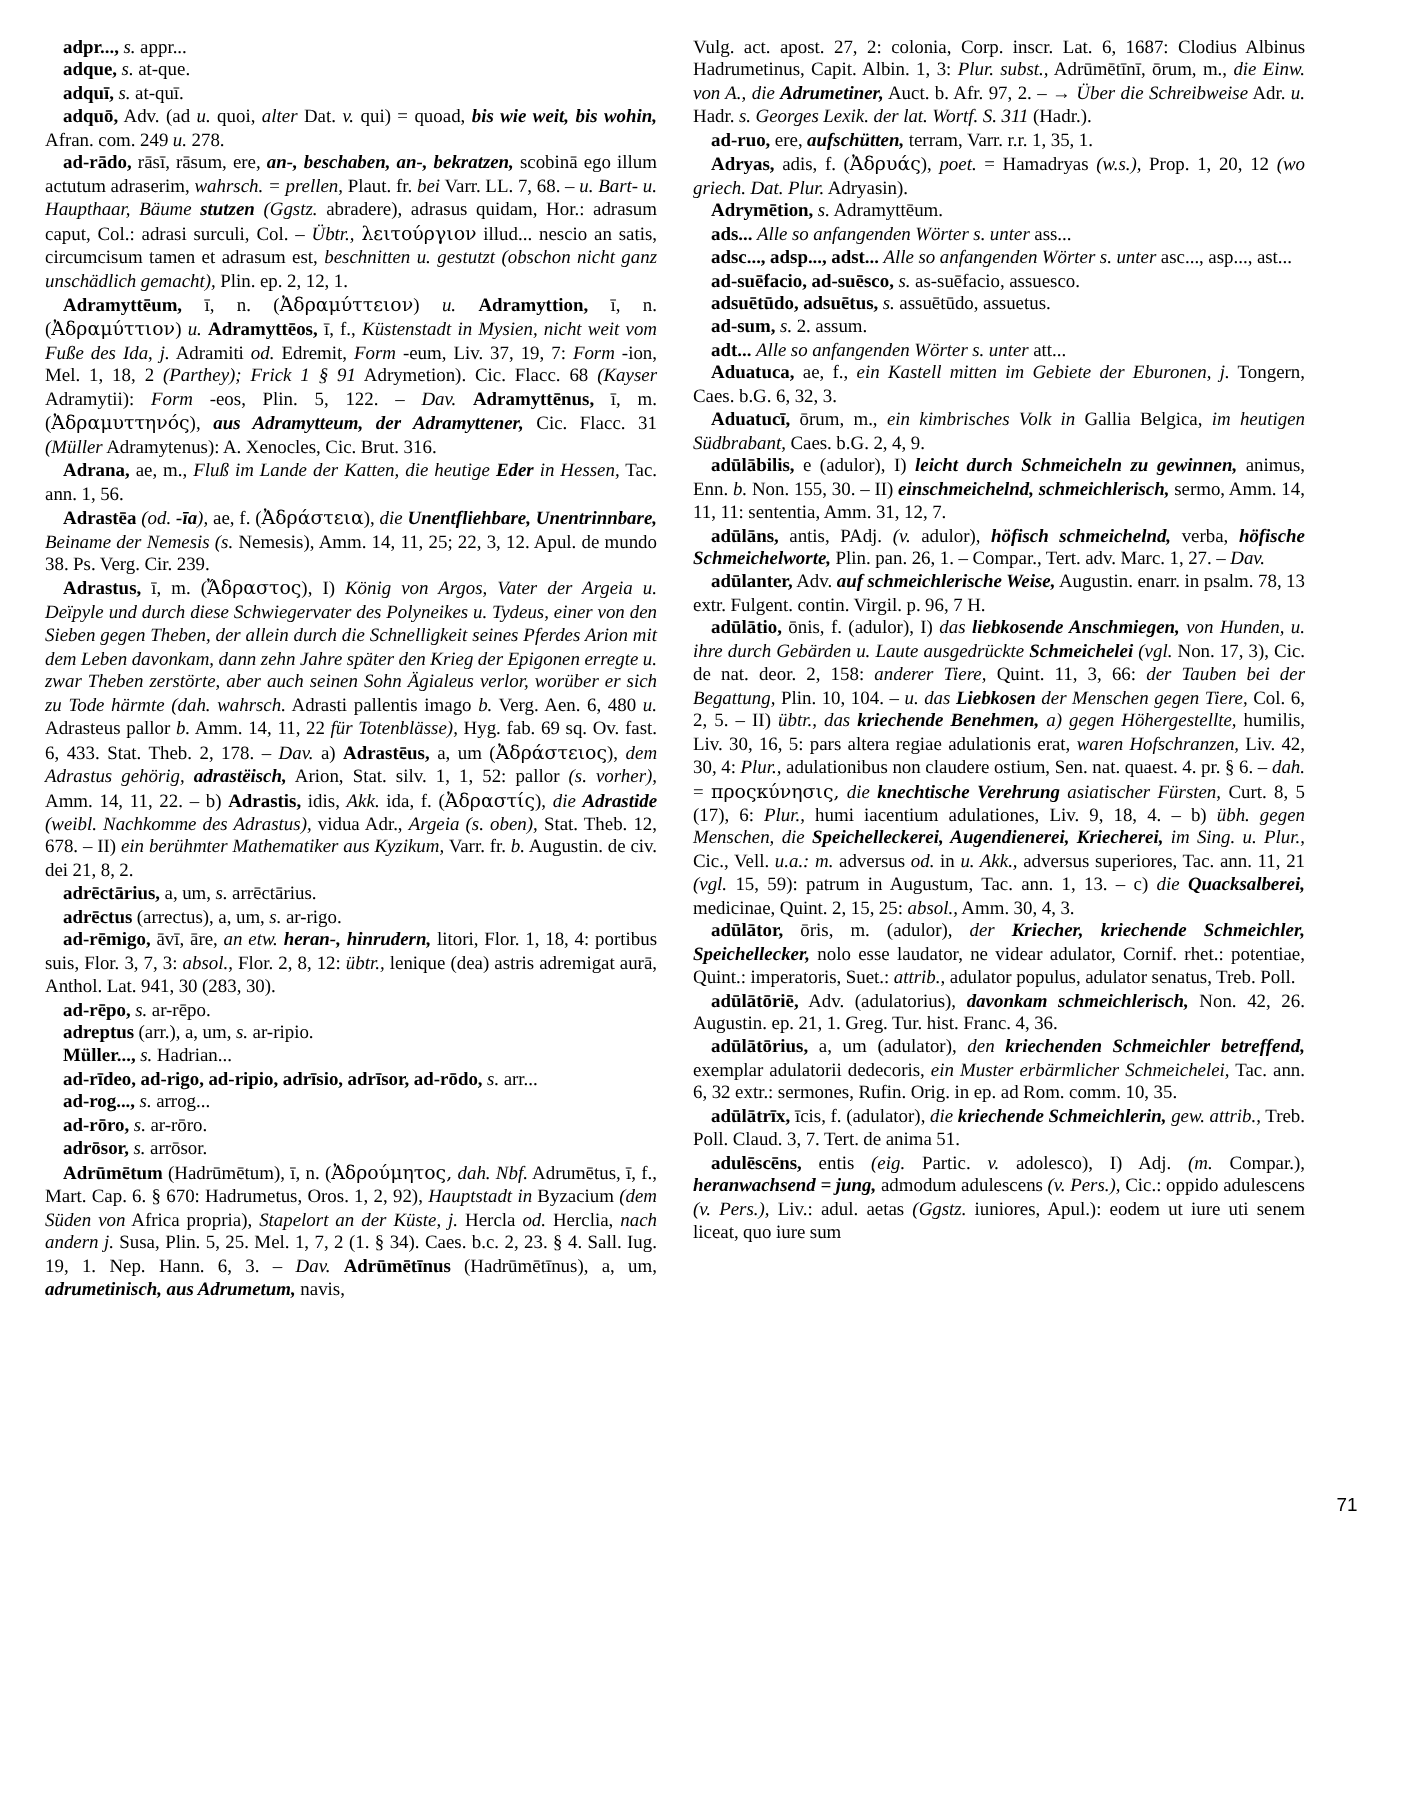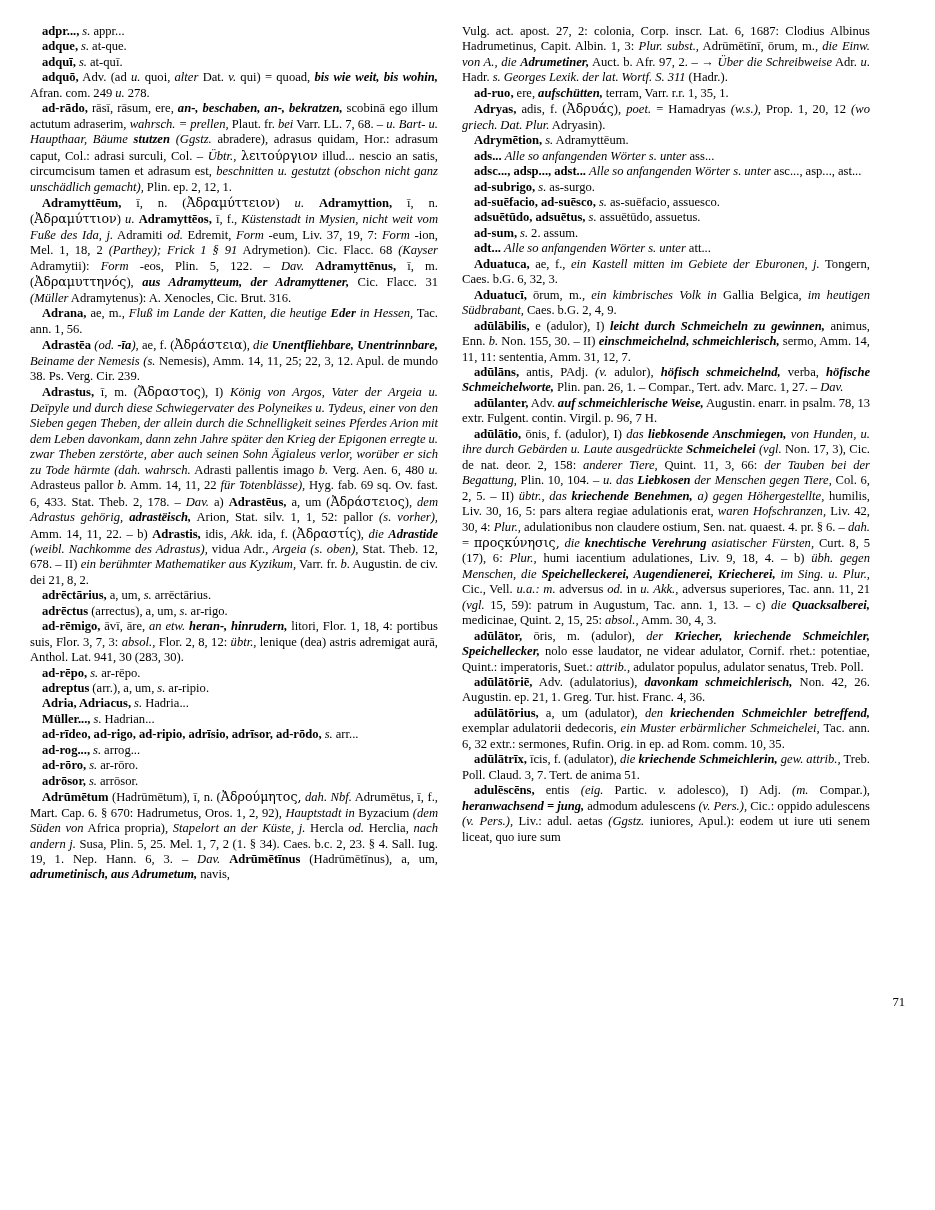--- a/index.html
+++ b/index.html
@@ -47,21 +47,21 @@
   .entry.cont  { text-indent: 0; }
   .hw { font-weight: bold; }
   .it { font-style: italic; }
   .bi { font-weight: bold; font-style: italic; margin-top: 12px; }
   .gk { font-family: "DejaVu Serif", "Liberation Serif", serif; font-style: normal; }
   .folio {
     position: absolute;
     right: 30px;
     bottom: 18px;
     font-size: 12.6px;
-    font-family: Liberation Serif, serif;
+    font-family: Liberation Sans, sans-serif;
   }
 </style>
 </head>
 <body>
 
 <div class="page">
   <div class="columns">
 
     <div class="column" id="left-col">
         <p class="entry"><span class="hw">adpr...,</span> <span class="it">s.</span> appr...</p>
@@ -71,36 +71,34 @@
         <p class="entry"><span class="hw">ad-rādo,</span> rāsī, rāsum, ere, <span class="bi">an-, beschaben, an-, bekratzen,</span> scobinā ego illum actutum adraserim, <span class="it">wahrsch. = prellen,</span> Plaut. fr. <span class="it">bei</span> Varr. LL. 7, 68. – <span class="it">u. Bart- u. Haupthaar, Bäume</span> <span class="bi">stutzen</span> <span class="it">(Ggstz.</span> abradere), adrasus quidam, Hor.: adrasum caput, Col.: adrasi surculi, Col. – <span class="it">Übtr.,</span> <span class="gk">λειτούργιον</span> illud... nescio an satis, circumcisum tamen et adrasum est, <span class="it">beschnitten u. gestutzt (obschon nicht ganz unschädlich gemacht),</span> Plin. ep. 2, 12, 1.</p>
         <p class="entry"><span class="hw">Adramyttēum,</span> ī, n. (<span class="gk">Ἀδραμύττειον</span>) <span class="it">u.</span> <span class="hw">Adramyttion,</span> ī, n. (<span class="gk">Ἀδραμύττιον</span>) <span class="it">u.</span> <span class="hw">Adramyttēos,</span> ī, f., <span class="it">Küstenstadt in Mysien, nicht weit vom Fuße des Ida, j.</span> Adramiti <span class="it">od.</span> Edremit, <span class="it">Form</span> -eum, Liv. 37, 19, 7: <span class="it">Form</span> -ion, Mel. 1, 18, 2 <span class="it">(Parthey); Frick 1 § 91</span> Adrymetion). Cic. Flacc. 68 <span class="it">(Kayser</span> Adramytii): <span class="it">Form</span> -eos, Plin. 5, 122. – <span class="it">Dav.</span> <span class="hw">Adramyttēnus,</span> ī, m. (<span class="gk">Ἀδραμυττηνός</span>), <span class="bi">aus Adramytteum, der Adramyttener,</span> Cic. Flacc. 31 <span class="it">(Müller</span> Adramytenus): A. Xenocles, Cic. Brut. 316.</p>
         <p class="entry"><span class="hw">Adrana,</span> ae, m., <span class="it">Fluß im Lande der Katten, die heutige</span> <span class="bi">Eder</span> <span class="it">in Hessen,</span> Tac. ann. 1, 56.</p>
         <p class="entry"><span class="hw">Adrastēa</span> <span class="it">(od.</span> <span class="bi">-īa</span><span class="it">),</span> ae, f. (<span class="gk">Ἀδράστεια</span>), <span class="it">die</span> <span class="bi">Unentfliehbare, Unentrinnbare,</span> <span class="it">Beiname der Nemesis (s.</span> Nemesis), Amm. 14, 11, 25; 22, 3, 12. Apul. de mundo 38. Ps. Verg. Cir. 239.</p>
         <p class="entry"><span class="hw">Adrastus,</span> ī, m. (<span class="gk">Ἄδραστος</span>), I) <span class="it">König von Argos, Vater der Argeia u. Deïpyle und durch diese Schwiegervater des Polyneikes u. Tydeus, einer von den Sieben gegen Theben, der allein durch die Schnelligkeit seines Pferdes Arion mit dem Leben davonkam, dann zehn Jahre später den Krieg der Epigonen erregte u. zwar Theben zerstörte, aber auch seinen Sohn Ägialeus verlor, worüber er sich zu Tode härmte (dah. wahrsch.</span> Adrasti pallentis imago <span class="it">b.</span> Verg. Aen. 6, 480 <span class="it">u.</span> Adrasteus pallor <span class="it">b.</span> Amm. 14, 11, 22 <span class="it">für Totenblässe),</span> Hyg. fab. 69 sq. Ov. fast. 6, 433. Stat. Theb. 2, 178. – <span class="it">Dav.</span> a) <span class="hw">Adrastēus,</span> a, um (<span class="gk">Ἀδράστειος</span>), <span class="it">dem Adrastus gehörig,</span> <span class="bi">adrastëisch,</span> Arion, Stat. silv. 1, 1, 52: pallor <span class="it">(s. vorher),</span> Amm. 14, 11, 22. – b) <span class="hw">Adrastis,</span> idis, <span class="it">Akk.</span> ida, f. (<span class="gk">Ἀδραστίς</span>), <span class="it">die</span> <span class="bi">Adrastide</span> <span class="it">(weibl. Nachkomme des Adrastus),</span> vidua Adr., <span class="it">Argeia (s. oben),</span> Stat. Theb. 12, 678. – II) <span class="it">ein berühmter Mathematiker aus Kyzikum,</span> Varr. fr. <span class="it">b.</span> Augustin. de civ. dei 21, 8, 2.</p>
         <p class="entry"><span class="hw">adrēctārius,</span> a, um, <span class="it">s.</span> arrēctārius.</p>
         <p class="entry"><span class="hw">adrēctus</span> (arrectus), a, um, <span class="it">s.</span> ar-rigo.</p>
         <p class="entry"><span class="hw">ad-rēmigo,</span> āvī, āre, <span class="it">an etw.</span> <span class="bi">heran-, hinrudern,</span> litori, Flor. 1, 18, 4: portibus suis, Flor. 3, 7, 3: <span class="it">absol.,</span> Flor. 2, 8, 12: <span class="it">übtr.,</span> lenique (dea) astris adremigat aurā, Anthol. Lat. 941, 30 (283, 30).</p>
         <p class="entry"><span class="hw">ad-rēpo,</span> <span class="it">s.</span> ar-rēpo.</p>
         <p class="entry"><span class="hw">adreptus</span> (arr.), a, um, <span class="it">s.</span> ar-ripio.</p>
-        <p class="entry"><span class="hw">Adria, Adriacus,</span> <span class="it">s.</span> Hadria...</p>
         <p class="entry"><span class="hw">Müller...,</span> <span class="it">s.</span> Hadrian...</p>
         <p class="entry"><span class="hw">ad-rīdeo, ad-rigo, ad-ripio, adrīsio, adrīsor, ad-rōdo,</span> <span class="it">s.</span> arr...</p>
         <p class="entry"><span class="hw">ad-rog...,</span> <span class="it">s.</span> arrog...</p>
         <p class="entry"><span class="hw">ad-rōro,</span> <span class="it">s.</span> ar-rōro.</p>
         <p class="entry"><span class="hw">adrōsor,</span> <span class="it">s.</span> arrōsor.</p>
         <p class="entry"><span class="hw">Adrūmētum</span> (Hadrūmētum), ī, n. (<span class="gk">Ἀδρούμητος,</span> <span class="it">dah. Nbf.</span> Adrumētus, ī, f., Mart. Cap. 6. § 670: Hadrumetus, Oros. 1, 2, 92), <span class="it">Hauptstadt in</span> Byzacium <span class="it">(dem Süden von</span> Africa propria), <span class="it">Stapelort an der Küste, j.</span> Hercla <span class="it">od.</span> Herclia, <span class="it">nach andern j.</span> Susa, Plin. 5, 25. Mel. 1, 7, 2 (1. § 34). Caes. b.c. 2, 23. § 4. Sall. Iug. 19, 1. Nep. Hann. 6, 3. – <span class="it">Dav.</span> <span class="hw">Adrūmētīnus</span> (Hadrūmētīnus), a, um, <span class="bi">adrumetinisch, aus Adrumetum,</span> navis,</p>
       </div>
     <div class="column" id="right-col">
         <p class="entry cont">Vulg. act. apost. 27, 2: colonia, Corp. inscr. Lat. 6, 1687: Clodius Albinus Hadrumetinus, Capit. Albin. 1, 3: <span class="it">Plur. subst.,</span> Adrūmētīnī, ōrum, m., <span class="it">die Einw. von A., die</span> <span class="bi">Adrumetiner,</span> Auct. b. Afr. 97, 2. – → <span class="it">Über die Schreibweise</span> Adr. <span class="it">u.</span> Hadr. <span class="it">s. Georges Lexik. der lat. Wortf. S. 311</span> (Hadr.).</p>
         <p class="entry"><span class="hw">ad-ruo,</span> ere, <span class="bi">aufschütten,</span> terram, Varr. r.r. 1, 35, 1.</p>
         <p class="entry"><span class="hw">Adryas,</span> adis, f. (<span class="gk">Ἀδρυάς</span>), <span class="it">poet.</span> = Hamadryas <span class="it">(w.s.),</span> Prop. 1, 20, 12 <span class="it">(wo griech. Dat. Plur.</span> Adryasin).</p>
         <p class="entry"><span class="hw">Adrymētion,</span> <span class="it">s.</span> Adramyttēum.</p>
         <p class="entry"><span class="hw">ads...</span> <span class="it">Alle so anfangenden Wörter s. unter</span> ass...</p>
         <p class="entry"><span class="hw">adsc..., adsp..., adst...</span> <span class="it">Alle so anfangenden Wörter s. unter</span> asc..., asp..., ast...</p>
-        <p class="entry"><span class="hw">ad-subrigo,</span> <span class="it">s.</span> as-surgo.</p>
         <p class="entry"><span class="hw">ad-suēfacio, ad-suēsco,</span> <span class="it">s.</span> as-suēfacio, assuesco.</p>
         <p class="entry"><span class="hw">adsuētūdo, adsuētus,</span> <span class="it">s.</span> assuētūdo, assuetus.</p>
         <p class="entry"><span class="hw">ad-sum,</span> <span class="it">s.</span> 2. assum.</p>
         <p class="entry"><span class="hw">adt...</span> <span class="it">Alle so anfangenden Wörter s. unter</span> att...</p>
         <p class="entry"><span class="hw">Aduatuca,</span> ae, f., <span class="it">ein Kastell mitten im Gebiete der Eburonen, j.</span> Tongern, Caes. b.G. 6, 32, 3.</p>
         <p class="entry"><span class="hw">Aduatucī,</span> ōrum, m., <span class="it">ein kimbrisches Volk in</span> Gallia Belgica, <span class="it">im heutigen Südbrabant,</span> Caes. b.G. 2, 4, 9.</p>
         <p class="entry"><span class="hw">adūlābilis,</span> e (adulor), I) <span class="bi">leicht durch Schmeicheln zu gewinnen,</span> animus, Enn. <span class="it">b.</span> Non. 155, 30. – II) <span class="bi">einschmeichelnd, schmeichlerisch,</span> sermo, Amm. 14, 11, 11: sententia, Amm. 31, 12, 7.</p>
         <p class="entry"><span class="hw">adūlāns,</span> antis, PAdj. <span class="it">(v.</span> adulor), <span class="bi">höfisch schmeichelnd,</span> verba, <span class="bi">höfische Schmeichelworte,</span> Plin. pan. 26, 1. – Compar., Tert. adv. Marc. 1, 27. – <span class="it">Dav.</span></p>
         <p class="entry"><span class="hw">adūlanter,</span> Adv. <span class="bi">auf schmeichlerische Weise,</span> Augustin. enarr. in psalm. 78, 13 extr. Fulgent. contin. Virgil. p. 96, 7 H.</p>
         <p class="entry"><span class="hw">adūlātio,</span> ōnis, f. (adulor), I) <span class="it">das</span> <span class="bi">liebkosende Anschmiegen,</span> <span class="it">von Hunden, u. ihre durch Gebärden u. Laute ausgedrückte</span> <span class="bi">Schmeichelei</span> <span class="it">(vgl.</span> Non. 17, 3), Cic. de nat. deor. 2, 158: <span class="it">anderer Tiere,</span> Quint. 11, 3, 66: <span class="it">der Tauben bei der Begattung,</span> Plin. 10, 104. – <span class="it">u. das</span> <span class="bi">Liebkosen</span> <span class="it">der Menschen gegen Tiere,</span> Col. 6, 2, 5. – II) <span class="it">übtr., das</span> <span class="bi">kriechende Benehmen,</span> <span class="it">a) gegen Höhergestellte,</span> humilis, Liv. 30, 16, 5: pars altera regiae adulationis erat, <span class="it">waren Hofschranzen,</span> Liv. 42, 30, 4: <span class="it">Plur.,</span> adulationibus non claudere ostium, Sen. nat. quaest. 4. pr. § 6. – <span class="it">dah.</span> = <span class="gk">προςκύνησις,</span> <span class="it">die</span> <span class="bi">knechtische Verehrung</span> <span class="it">asiatischer Fürsten,</span> Curt. 8, 5 (17), 6: <span class="it">Plur.,</span> humi iacentium adulationes, Liv. 9, 18, 4. – b) <span class="it">übh. gegen Menschen, die</span> <span class="bi">Speichelleckerei, Augendienerei, Kriecherei,</span> <span class="it">im Sing. u. Plur.,</span> Cic., Vell. <span class="it">u.a.: m.</span> adversus <span class="it">od.</span> in <span class="it">u. Akk.,</span> adversus superiores, Tac. ann. 11, 21 <span class="it">(vgl.</span> 15, 59): patrum in Augustum, Tac. ann. 1, 13. – c) <span class="it">die</span> <span class="bi">Quacksalberei,</span> medicinae, Quint. 2, 15, 25: <span class="it">absol.,</span> Amm. 30, 4, 3.</p>

